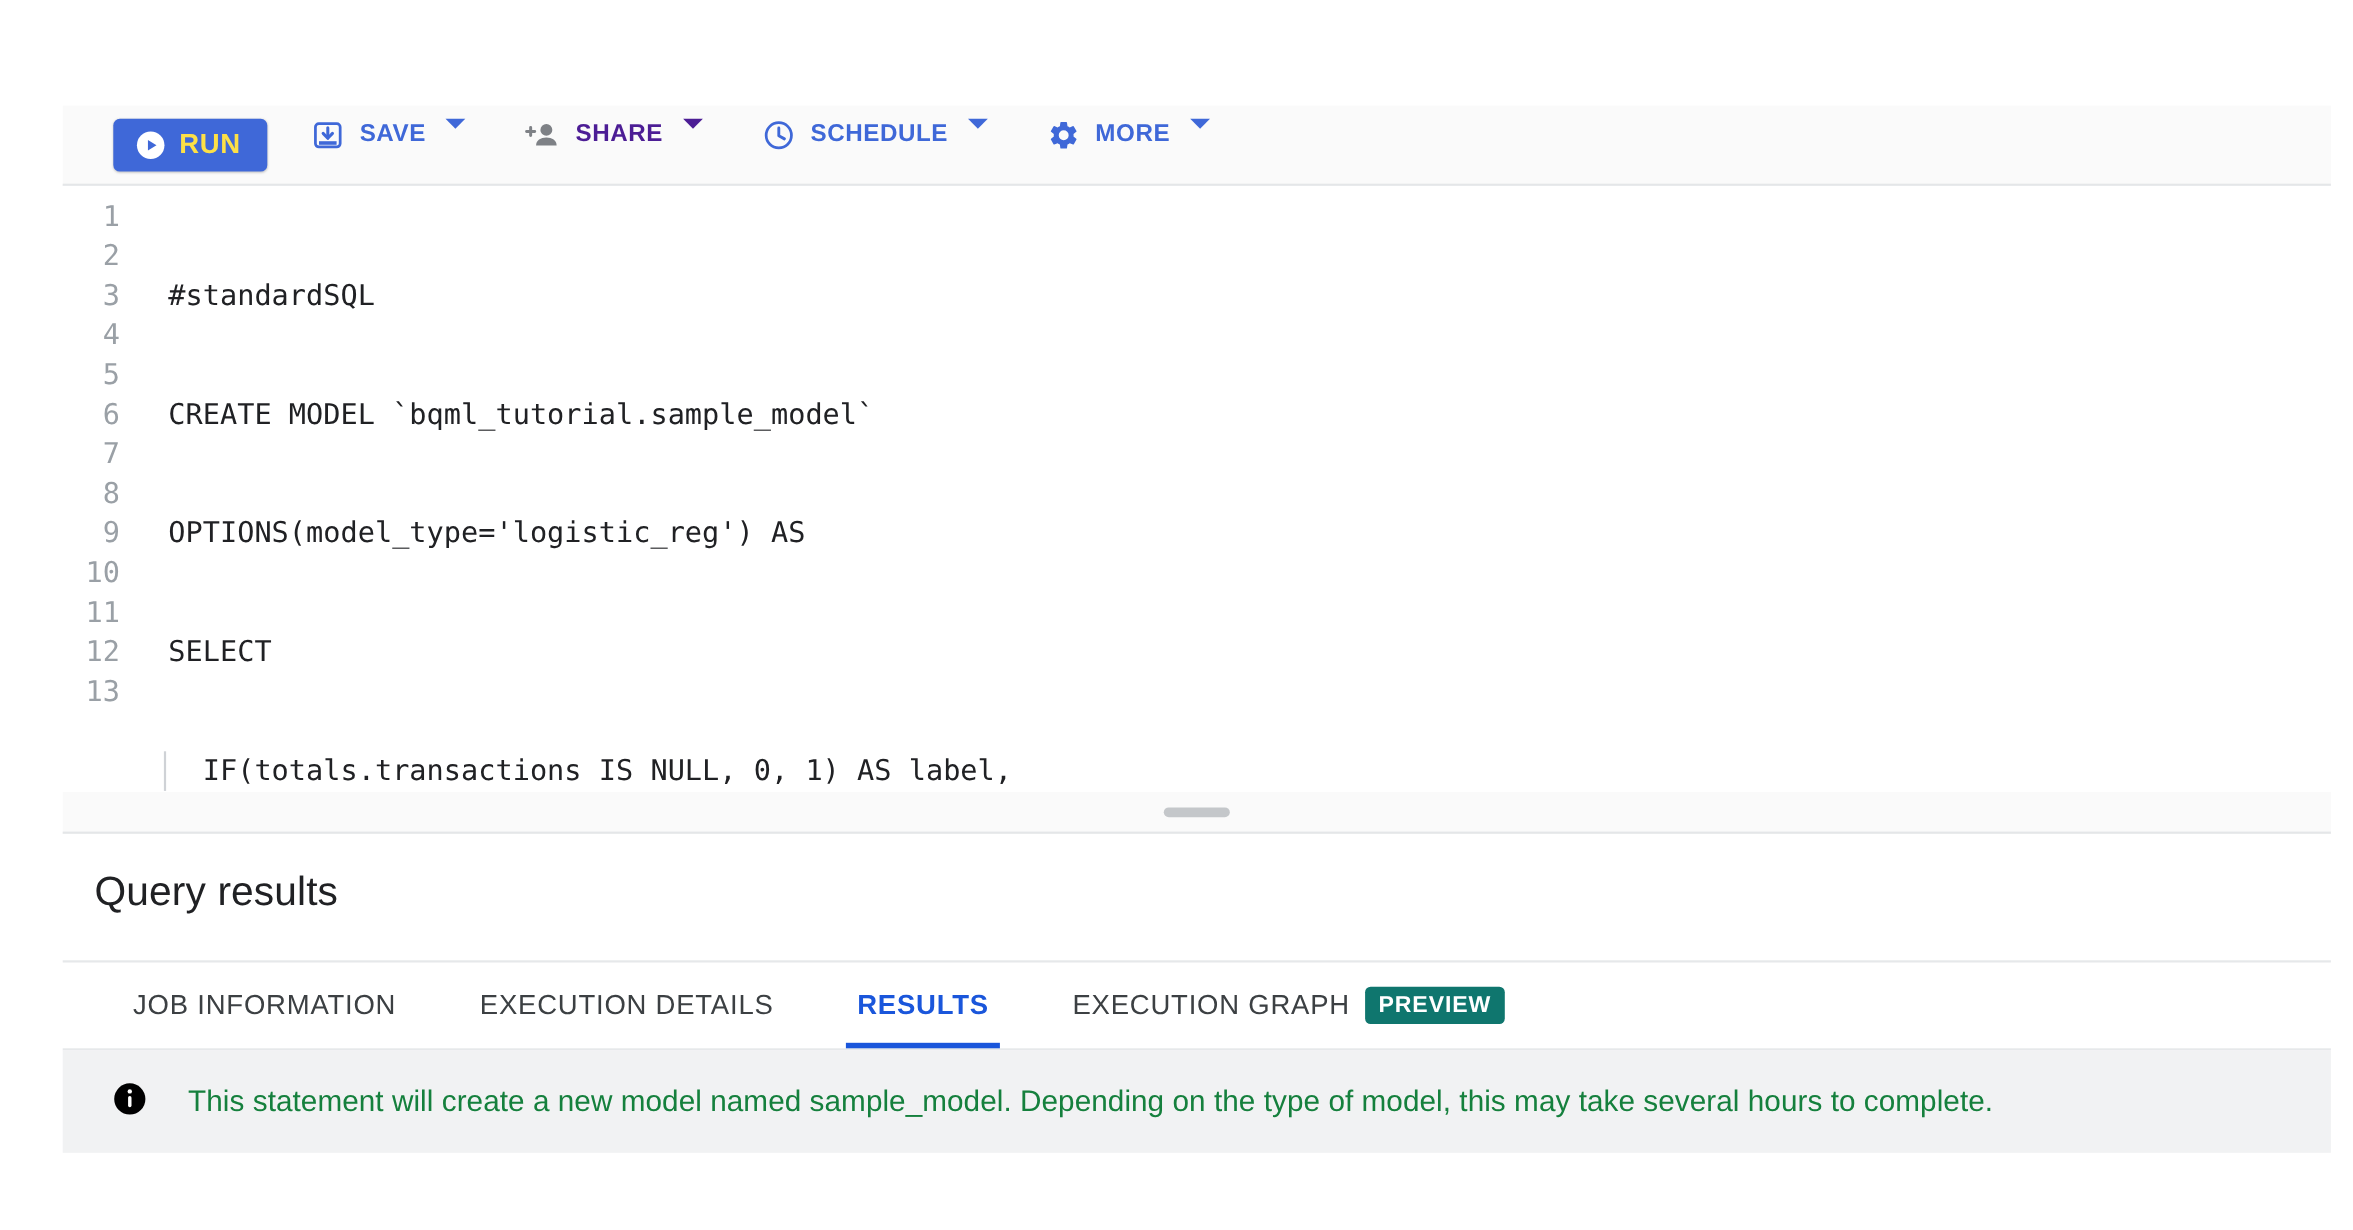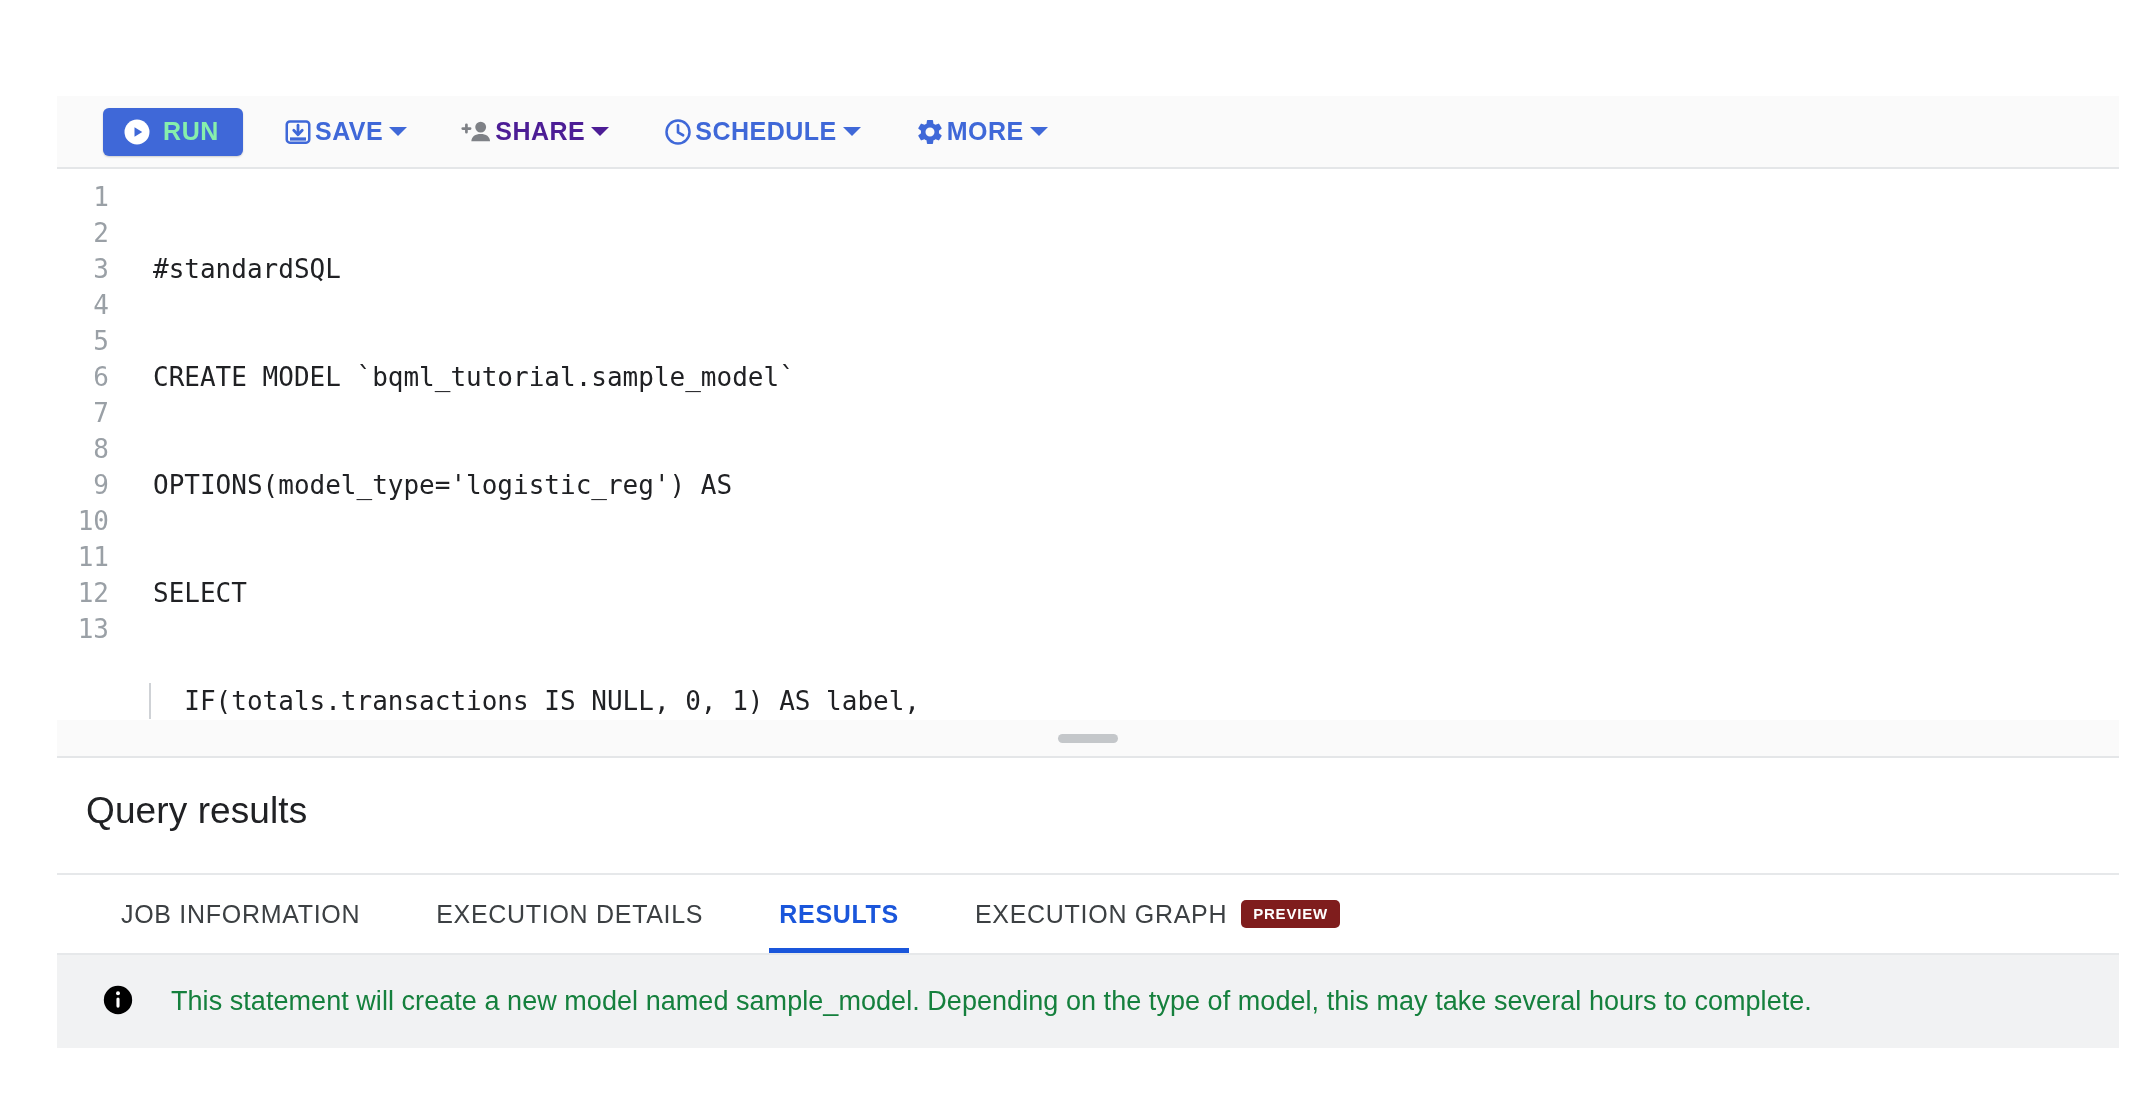--- a/index.html
+++ b/index.html
@@ -32,46 +32,46 @@
     display: flex;
     align-items: center;
     box-sizing: border-box;
   }
 
   .run-btn {
     display: flex;
     align-items: center;
     gap: 11px;
     background: #3f68d8;
-    color: #86efac;
+    color: #fde047;
     border: none;
     border-radius: 6px;
     height: 48px;
     padding: 0 24px 0 19px;
     margin-left: 46px;
     font-size: 25px;
     font-weight: 700;
     letter-spacing: 0.6px;
     font-family: "Liberation Sans", sans-serif;
     cursor: pointer;
     box-shadow: 0 1px 2px rgba(0,0,0,0.18);
   }
   .run-btn svg { display:block; }
 
   .tb-btn {
     display: flex;
-    align-items: center;
-    gap: 2px;
+    align-items: flex-start;
+    gap: 14px;
     background: transparent;
     border: none;
     height: 48px;
     padding: 0 14px;
     margin-left: 26px;
     color: #3f68d8;
-    font-size: 25px;
+    font-size: 22px;
     font-weight: 700;
     letter-spacing: 0.5px;
     font-family: "Liberation Sans", sans-serif;
     cursor: pointer;
     white-space: nowrap;
   }
   .tb-btn.disabled { color: #4c1d95; cursor: default; }
   .tb-btn svg { display:block; flex: 0 0 auto; }
 
   .caret {
@@ -193,23 +193,23 @@
   .tab.active { color: #1a56db; font-weight: 700; }
   .tab.active::after {
     content: "";
     position: absolute;
     left: 28px; right: 28px;
     bottom: 0;
     height: 5px;
     background: #1a56db;
   }
   .preview-badge {
-    background: #7f1d1d;
+    background: #0f766e;
     color: #ffffff;
-    font-size: 15px;
+    font-size: 21px;
     font-weight: 700;
     letter-spacing: 0.8px;
     border-radius: 5px;
     padding: 6px 12px 7px;
     line-height: 1;
   }
 
   .info-bar {
     position: absolute;
     left: 57px;

